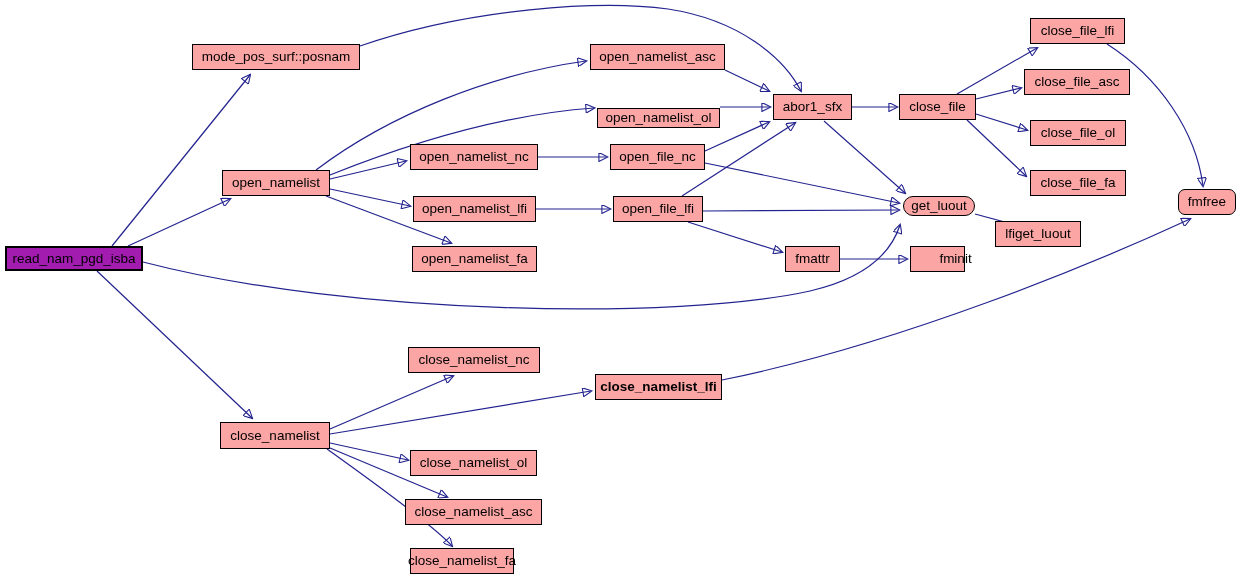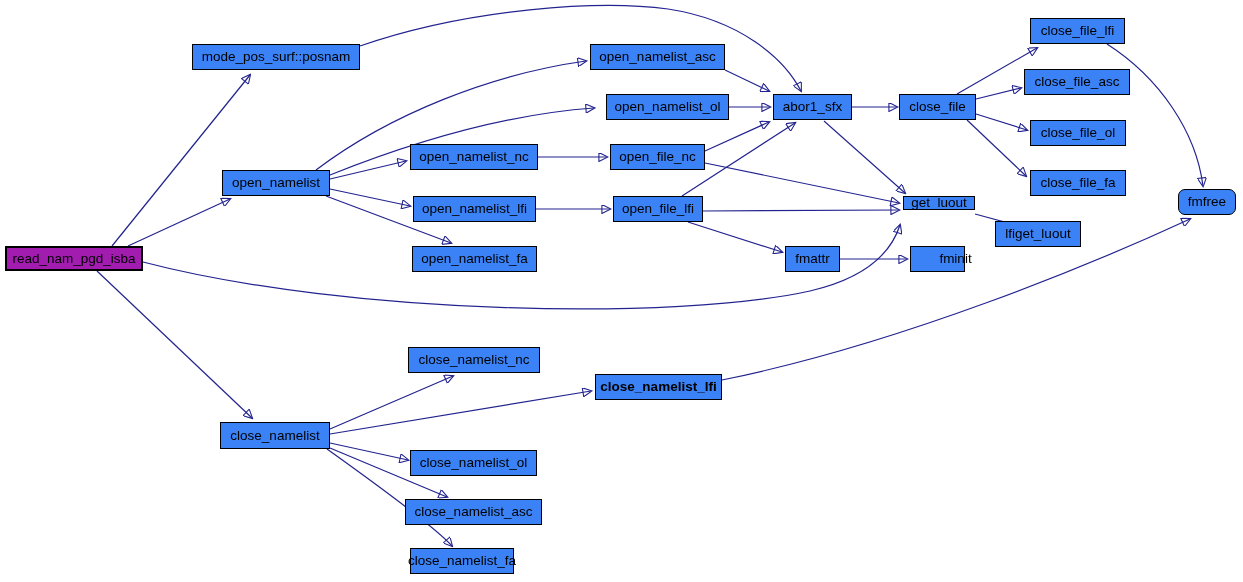--- a/index.html
+++ b/index.html
@@ -9,21 +9,21 @@
     background:#ffffff;
     font-family:"Liberation Sans",sans-serif;
     overflow:hidden;
   }
   svg.edges{position:absolute;left:0;top:0;width:1243px;height:582px;}
   svg.edges path{fill:none;stroke:#23238f;stroke-width:1.2;}
   .node{
     position:absolute;
     box-sizing:border-box;
     display:flex;align-items:center;justify-content:center;
-    background:#3b82f6;
+    background:#fca5a5;
     border:1px solid #000000;
     color:#000000;
     font-size:13.5px;
     line-height:1;
     white-space:nowrap;
     cursor:pointer;
   }
   .node.root{
     background:#a21caf;
     border-width:2px;
@@ -73,34 +73,34 @@
     <path d="M330,434 L591,391" marker-end="url(#arrow)"></path>
     <path d="M330,443 L408,460" marker-end="url(#arrow)"></path>
     <path d="M330,448 L447,497" marker-end="url(#arrow)"></path>
     <path d="M327,449 C390,494 436,528 452,546" marker-end="url(#arrow)"></path>
   </svg>
 
   <div class="node root" style="left:5px;top:246px;width:138px;height:25px;">read_nam_pgd_isba</div>
   <div class="node" style="left:192px;top:44px;width:168px;height:26px;">mode_pos_surf::posnam</div>
   <div class="node" style="left:222px;top:170px;width:108px;height:26px;">open_namelist</div>
   <div class="node" style="left:590px;top:44px;width:135px;height:26px;">open_namelist_asc</div>
-  <div class="node" style="left:597px;top:94px;width:123px;height:26px;margin-left:9px;">open_namelist_ol</div>
+  <div class="node" style="left:597px;top:108px;width:123px;height:20px;">open_namelist_ol</div>
   <div class="node" style="left:410px;top:144px;width:128px;height:26px;">open_namelist_nc</div>
   <div class="node" style="left:610px;top:144px;width:95px;height:26px;">open_file_nc</div>
   <div class="node" style="left:413px;top:196px;width:123px;height:26px;">open_namelist_lfi</div>
   <div class="node" style="left:613px;top:196px;width:90px;height:26px;">open_file_lfi</div>
   <div class="node" style="left:412px;top:246px;width:125px;height:26px;">open_namelist_fa</div>
   <div class="node" style="left:773px;top:94px;width:79px;height:26px;">abor1_sfx</div>
   <div class="node" style="left:899px;top:94px;width:77px;height:26px;">close_file</div>
   <div class="node" style="left:1030px;top:18px;width:95px;height:26px;">close_file_lfi</div>
   <div class="node" style="left:1024px;top:69px;width:106px;height:26px;">close_file_asc</div>
   <div class="node" style="left:1030px;top:120px;width:96px;height:26px;">close_file_ol</div>
   <div class="node" style="left:1030px;top:170px;width:96px;height:26px;">close_file_fa</div>
   <div class="node" style="left:1178px;top:189px;width:58px;height:26px;border-radius:7px;">fmfree</div>
-  <div class="node" style="left:903px;top:196px;width:72px;height:14px;">get_luout</div>
+  <div class="node" style="left:903px;top:196px;width:72px;height:20px;border-radius:10px;">get_luout</div>
   <div class="node" style="left:995px;top:221px;width:86px;height:26px;">lfiget_luout</div>
   <div class="node" style="left:785px;top:246px;width:55px;height:26px;">fmattr</div>
   <div class="node" style="left:910px;top:246px;width:55px;height:26px;padding-left:36px;">fminit</div>
   <div class="node" style="left:408px;top:347px;width:132px;height:26px;">close_namelist_nc</div>
   <div class="node" style="left:595px;top:374px;width:127px;height:26px;font-weight:bold;">close_namelist_lfi</div>
   <div class="node" style="left:220px;top:422px;width:110px;height:27px;">close_namelist</div>
   <div class="node" style="left:410px;top:450px;width:127px;height:26px;">close_namelist_ol</div>
   <div class="node" style="left:405px;top:499px;width:137px;height:26px;">close_namelist_asc</div>
   <div class="node" style="left:410px;top:548px;width:104px;height:26px;">close_namelist_fa</div>
 

